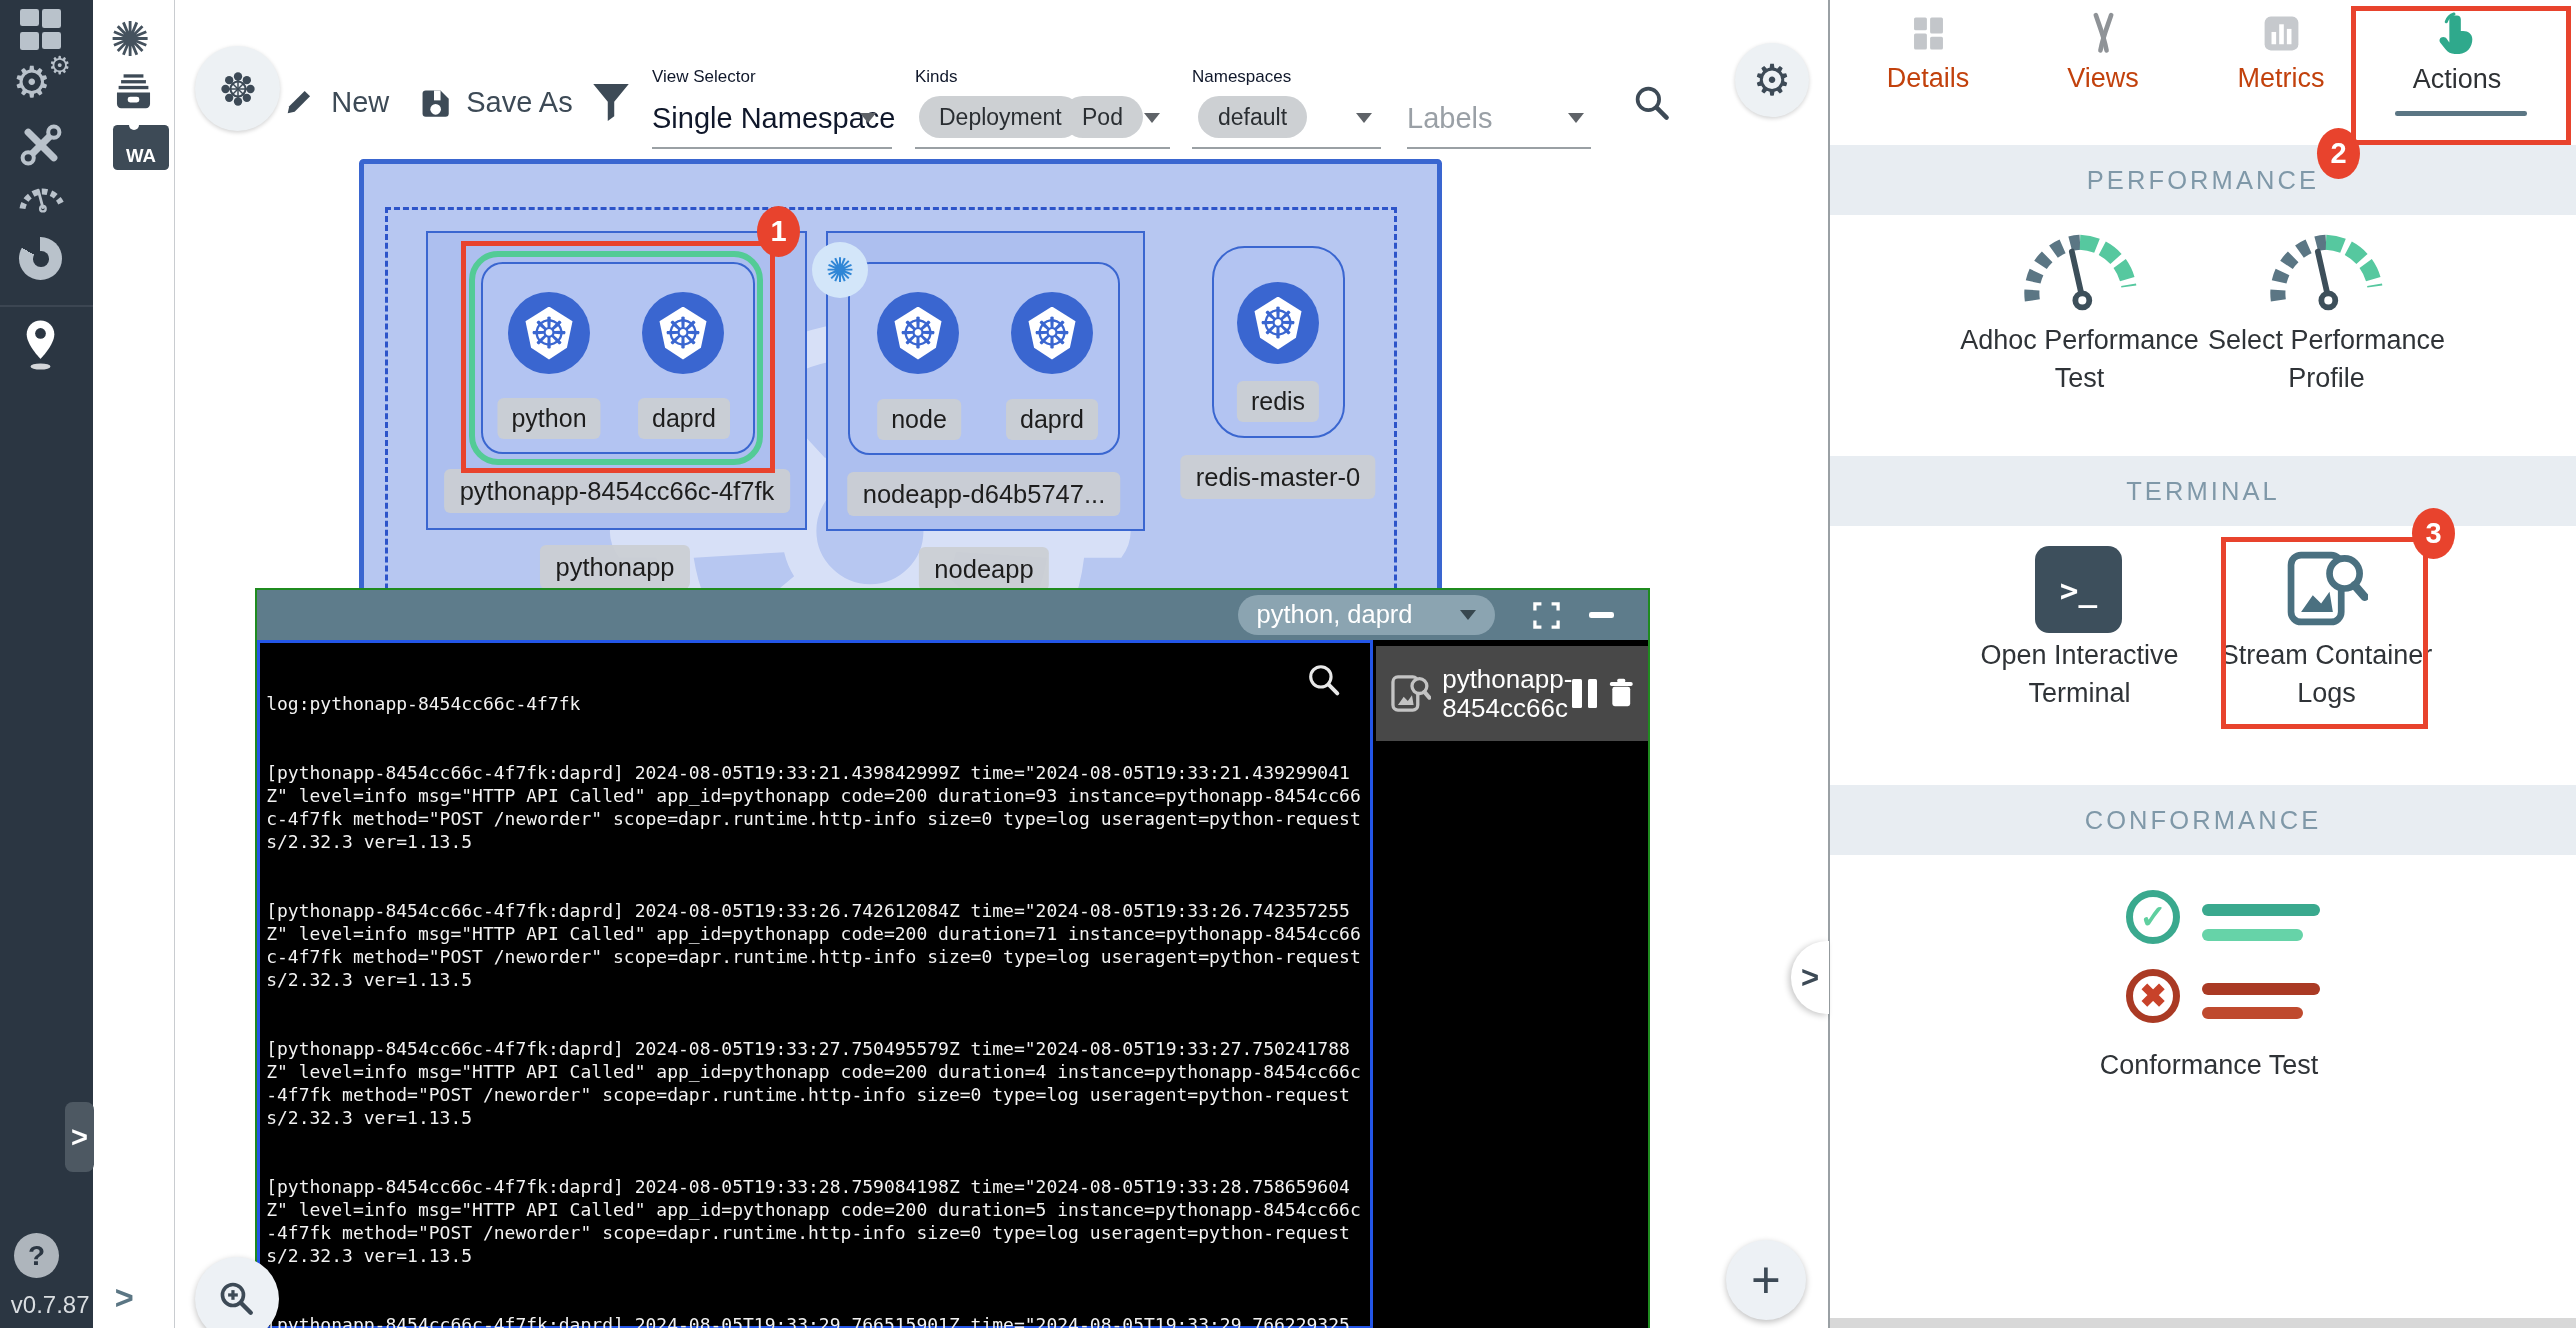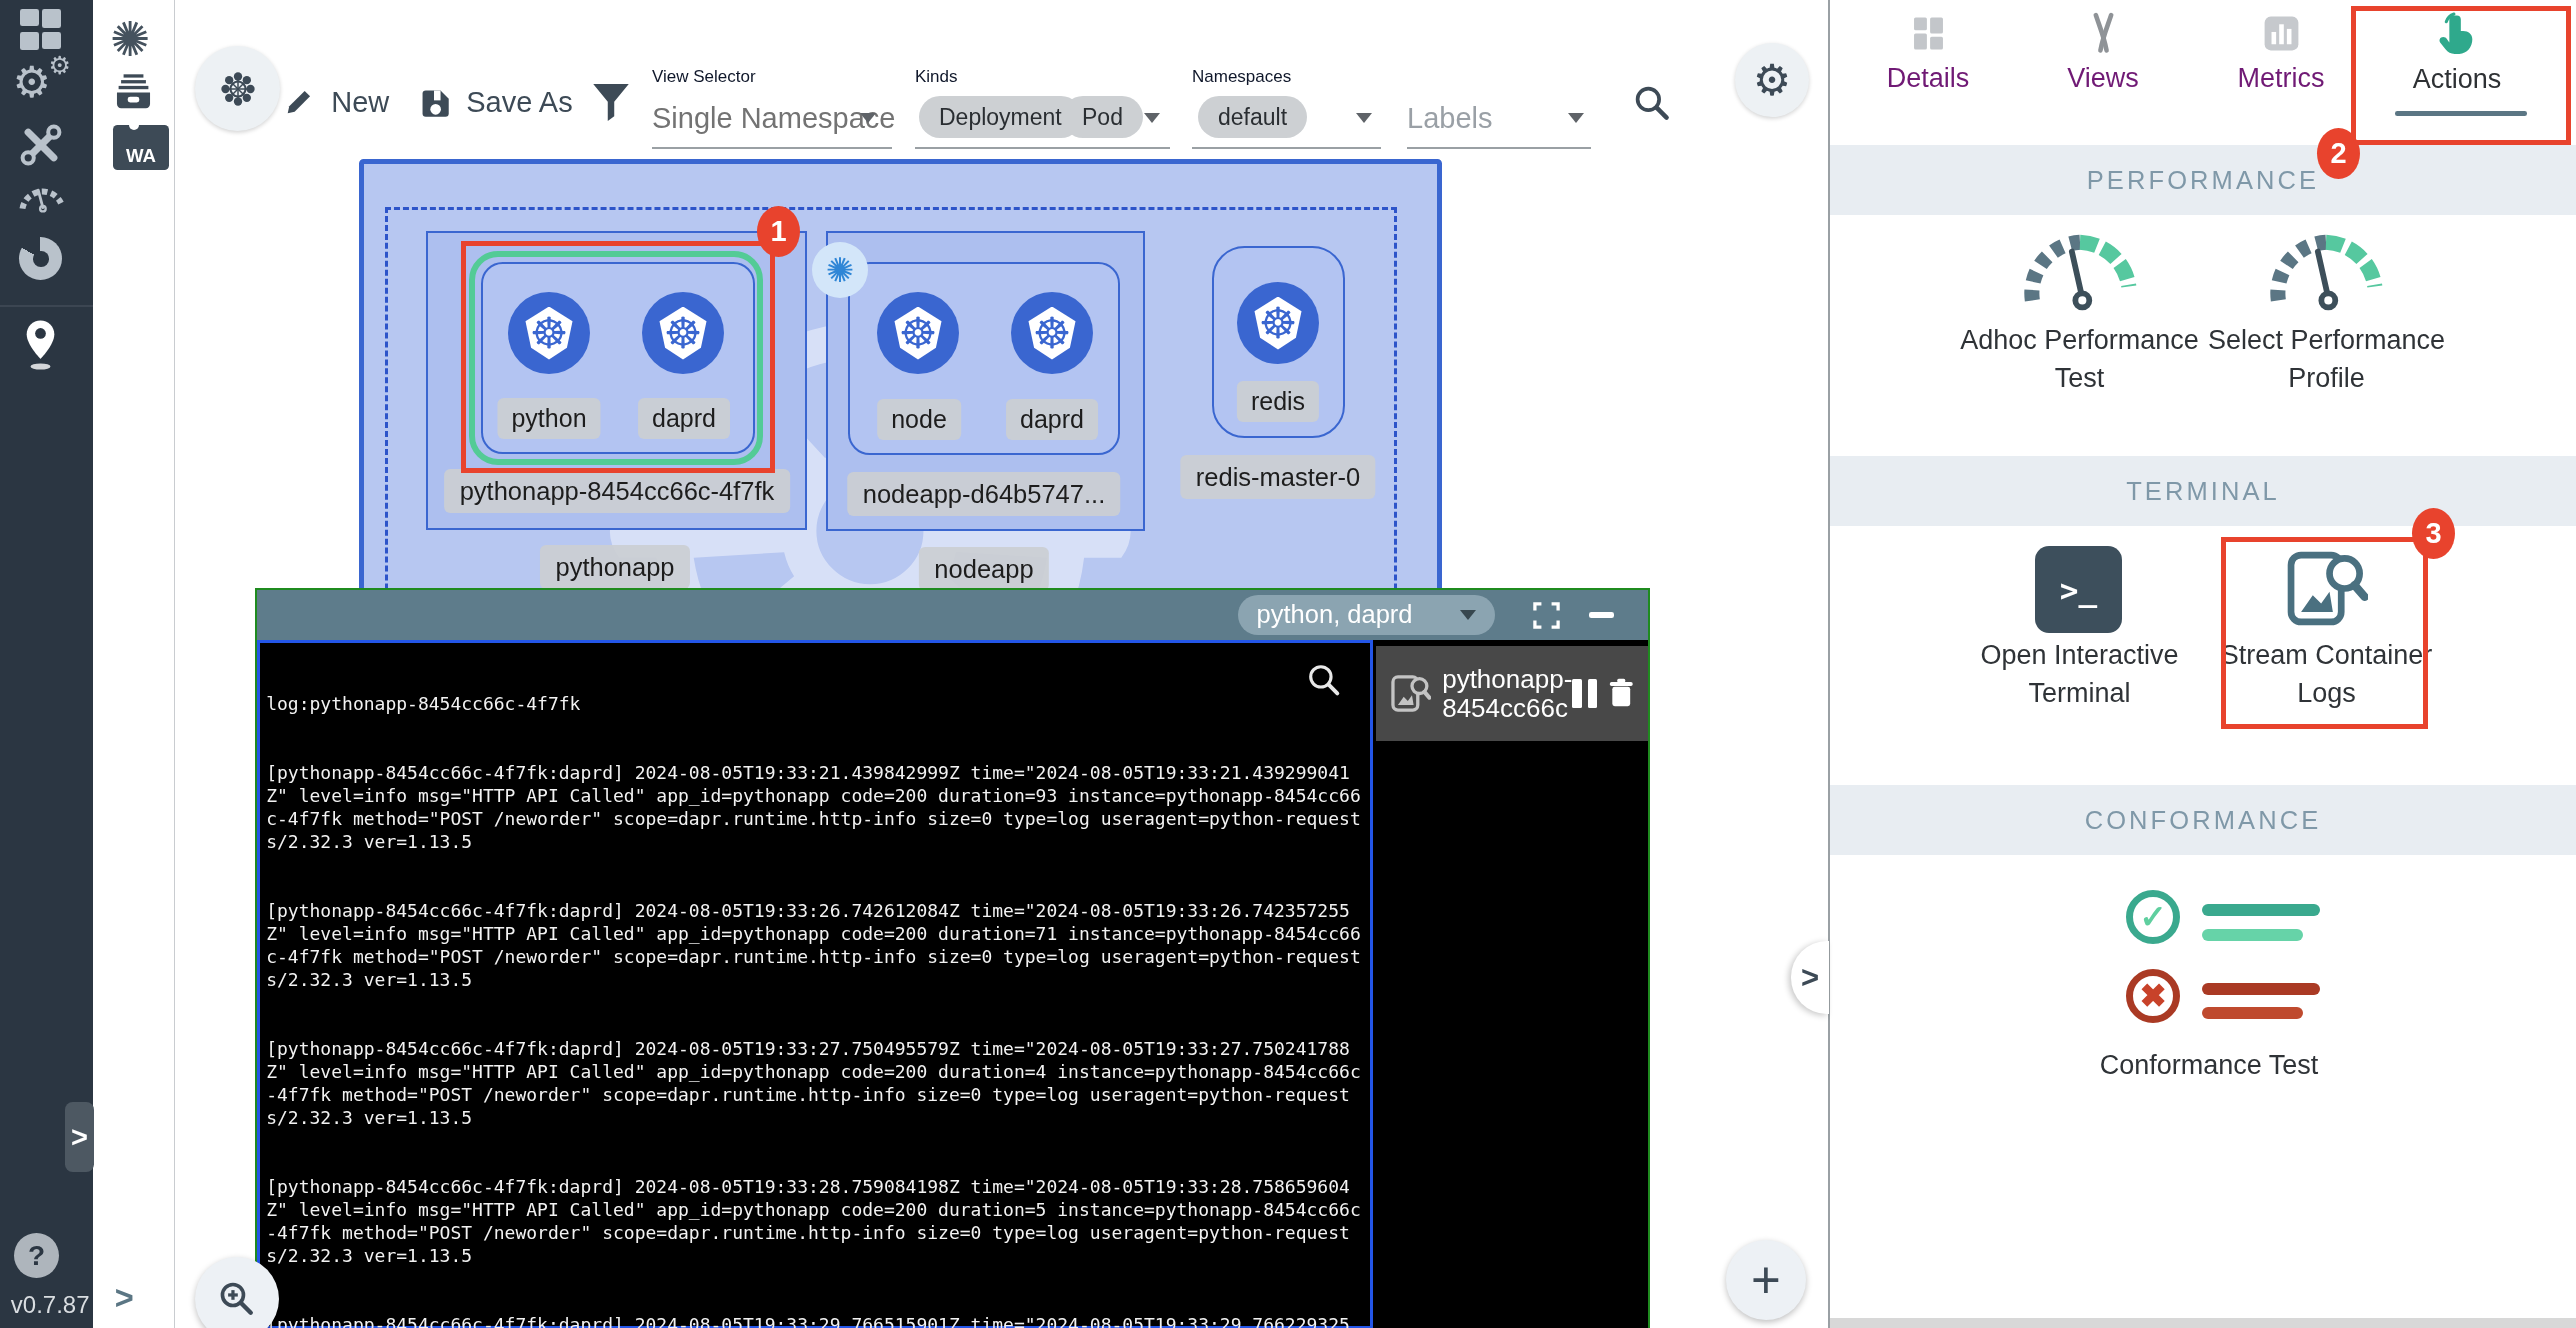--- a/index.html
+++ b/index.html
@@ -16,21 +16,21 @@
   .grid4 { display:grid; grid-template-columns:18.6px 18.6px; grid-gap:3.9px; }
   .grid4 div { background:#b9c2cb; border-radius:2.3px; }
   #rail { left:93px; top:0; width:82px; height:1329px; background:#fff; border-right:1.5px solid #c9ccd0; z-index:39; }
   .helpq { left:14px; top:1233px; width:45px; height:45px; border-radius:50%; background:#aeb5bc;
            color:#2b3642; font-size:28px; font-weight:bold; z-index:41;}
   .version { left:10.8px; top:1291px; color:#d9dde1; font-size:24px; z-index:41; }
 
   
   .circle-btn { border-radius:50%; background:#edf1f4; box-shadow:0 1.5px 4.6px rgba(0,0,0,.18); }
   .tb-label { font-size:17px; color:#0f172a; }
-  .tb-value { font-size:29px; color:#737373; }
+  .tb-value { font-size:29px; color:#0f172a; }
   .tb-underline { height:2.3px; background:#9aa0a4; }
   .chip { background:#cdd0d3; border-radius:773px; font-size:23px; color:#2a2e32; padding:7.7px 20px; display:inline-block; }
   .caret { width:0; height:0; border-left:8.5px solid transparent; border-right:8.5px solid transparent;
            border-top:10.8px solid #5f6368; }
   .tb-text { font-size:29px; color:#3d4a56; }
 
   
   .cv-outer { left:359px; top:159px; width:1083px; height:1037px; background:#b7c7f1;
               border:5.4px solid #3a66d0; border-radius:4.6px; z-index:1; }
   .cv-dashed { left:385px; top:207px; width:1012px; height:983px; border:3.1px dashed #2d54c9; z-index:2; }
@@ -63,21 +63,21 @@
   #stream-row { left:0; top:6.2px; width:272px; height:95px; background:#484848; display:flex; align-items:center; }
   #stream-row .title { color:#fff; font-size:26px; line-height:29px; width:155px; margin-left:10.8px; }
   .pausebars div { width:9.3px; height:29px; background:#fff; border-radius:1.5px; }
 
   
   #rp-divider { left:1828px; top:0; width:2.3px; height:1329px; background:#9aa0a4; z-index:25; }
   .band { left:1830px; width:746px; height:70px; background:#e8edf2; color:#7f98a8;
           font-size:25.5px; letter-spacing:3.1px; z-index:12; }
   .tab { width:162px; height:108px; display:flex; flex-direction:column; align-items:center;
          justify-content:flex-start; gap:7.7px; padding-top:10.8px; z-index:12; }
-  .tab .lbl { font-size:27px; color:#701a75; }
+  .tab .lbl { font-size:27px; color:#c2410c; }
   .tab .lbl.active { color:#2e3134; }
   .act-label { width:263px; text-align:center; font-size:27px; line-height:38px; color:#2f3337; z-index:12; }
   .underline-active { left:2395px; top:111px; width:132px; height:5.4px; background:#5b7684; border-radius:2.3px; z-index:13; }
   .term-ic { width:87px; height:87px; border-radius:14px; background:#3d4f5c; color:#fff;
              font-family:"DejaVu Sans Mono", monospace; font-size:31px; font-weight:bold; }
   .conf-circle { width:54px; height:54px; border-radius:50%; font-size:32.5px; font-weight:bold; }
   .conf-line { height:12.4px; border-radius:6.2px; }
   .fab { border-radius:50%; background:#edf1f5; box-shadow:0 2.3px 6.2px rgba(0,0,0,.25); z-index:15; }
   .handle { left:1791px; top:941px; width:38px; height:73px; background:#fff; border-radius:36px 0 0 36px;
             box-shadow:-2.3px 1.5px 6.2px rgba(0,0,0,.22); color:#3d4a56; font-size:31px; font-weight:bold; z-index:26; }

